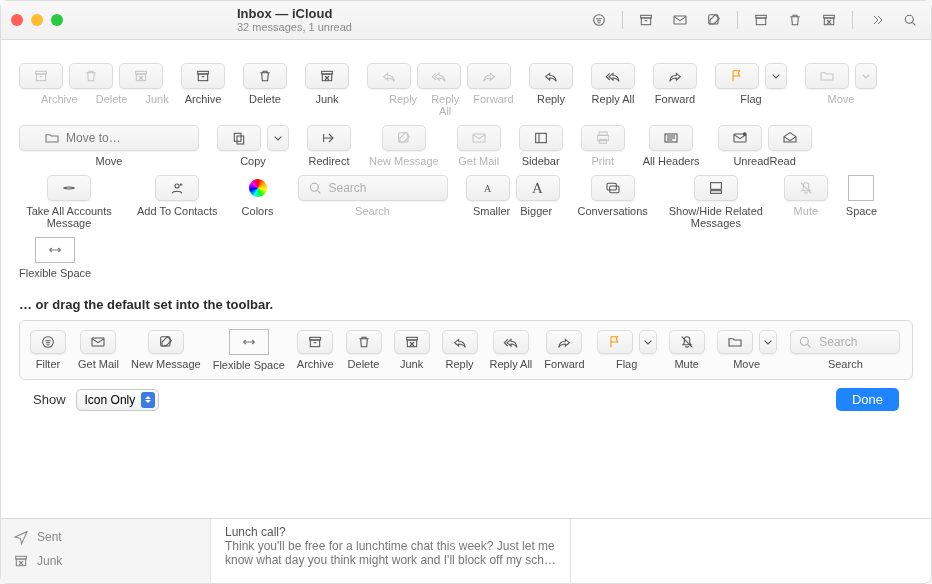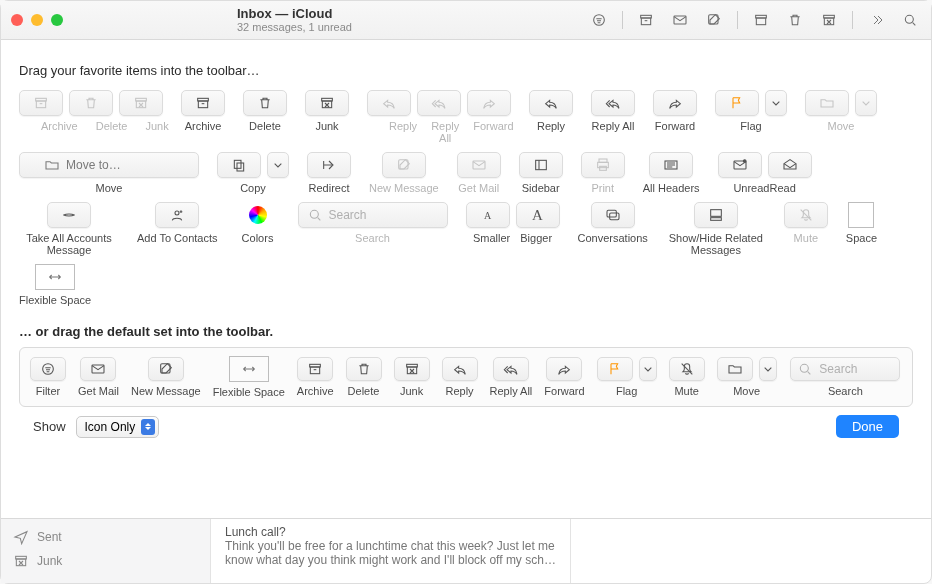--- a/index.html
+++ b/index.html
@@ -125,21 +125,20 @@
       <span class="tb-ic">
           <svg viewBox="0 0 24 24">
             <circle cx="11" cy="11" r="6"></circle>
             <path d="M20 20l-4-4"></path>
           </svg>
         </span>
     </div>
   </div>
 
   <div class="sheet">
-    <div class="instruct">Drag your favorite items into the toolbar…</div>
 
     <div class="grid">
 
       <div class="item dim">
         <div class="btns">
           <span class="iconbtn disabled">
               <svg viewBox="0 0 24 24">
                 <rect x="4" y="5" width="16" height="4"></rect>
                 <rect x="5" y="9" width="14" height="10"></rect>
                 <path d="M10 13h4"></path>

